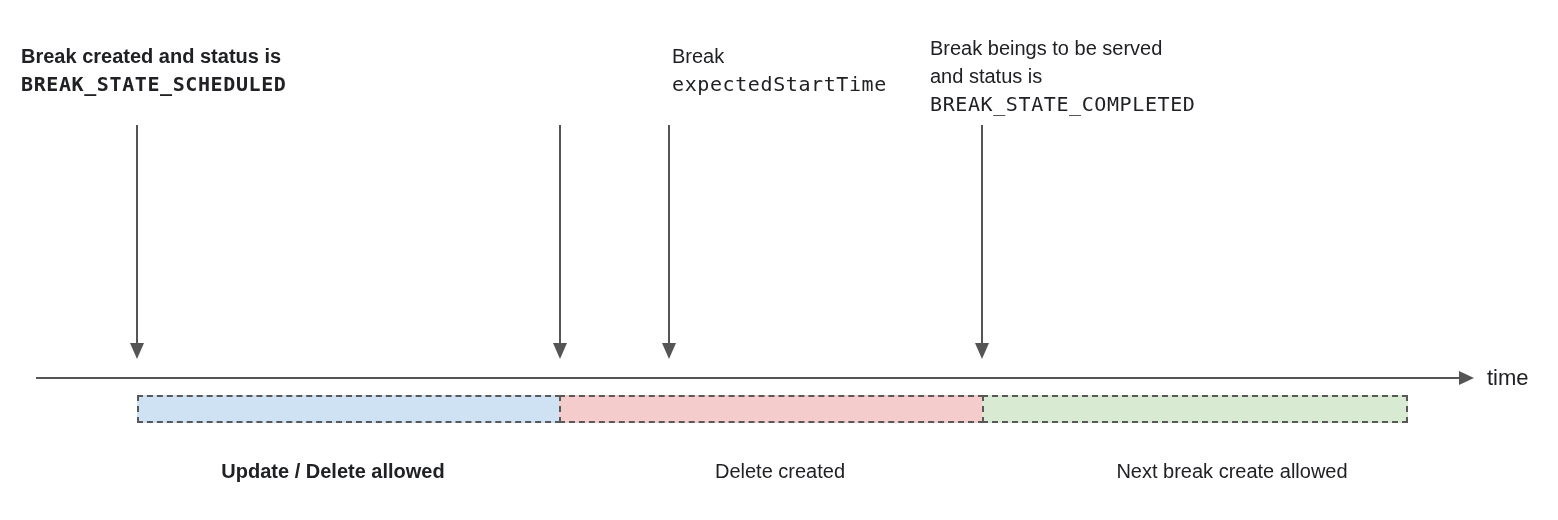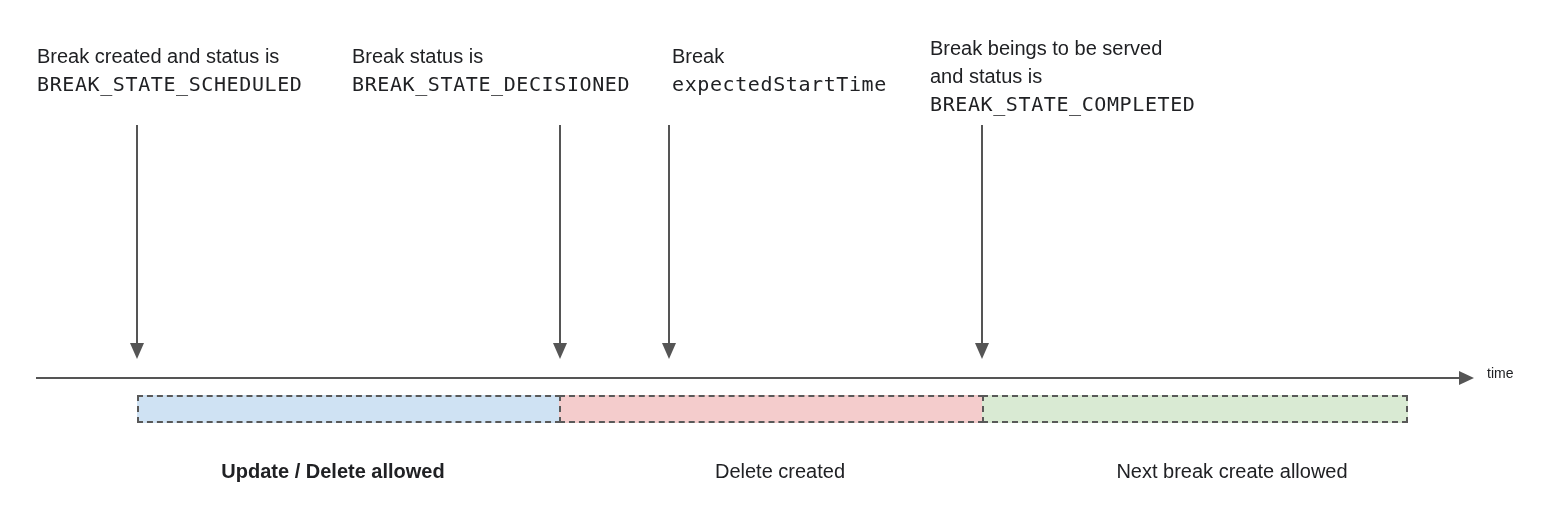--- a/index.html
+++ b/index.html
@@ -20,21 +20,21 @@
     line-height: 28px;
     white-space: nowrap;
   }
   .ann-code {
     font-family: "DejaVu Sans Mono", "Liberation Mono", monospace;
     font-size: 20px;
     line-height: 28px;
     letter-spacing: 0.6px;
     white-space: nowrap;
   }
-  .annotation-1 { left: 37px;  top: 42px; }
+  .annotation-1 { left: 21px;  top: 42px; font-weight: bold; }
   .annotation-2 { left: 352px; top: 42px; }
   .annotation-3 { left: 672px; top: 42px; }
   .annotation-4 { left: 930px; top: 34px; }
 
   
   .varrow { position: absolute; top: 125px; width: 14px; height: 234px; }
   .varrow-1 { left: 130px; }
   .varrow-2 { left: 553px; }
   .varrow-3 { left: 662px; }
   .varrow-4 { left: 975px; }
@@ -57,21 +57,21 @@
   }
   .timeline-head {
     position: absolute; left: 1459px; top: 371px;
     width: 0; height: 0;
     border-top: 7px solid transparent;
     border-bottom: 7px solid transparent;
     border-left: 15px solid #555555;
   }
   .time-label {
     position: absolute; left: 1487px; top: 365px;
-    font-size: 14px; white-space: nowrap;
+    font-size: 22px; white-space: nowrap;
   }
 
   
   .segment {
     position: absolute; top: 395px; height: 28px;
     box-sizing: border-box;
     border: 2px dashed #595959;
   }
   .segment-1 { left: 137px; width: 424px; }
   .segment-2 { left: 559px; width: 425px; }
@@ -90,24 +90,20 @@
 </head>
 <body>
 
 <div class="canvas">
 
   <div class="annotation annotation-1">
     <div class="ann-line">Break created and status is</div>
     <div class="ann-code">BREAK_STATE_SCHEDULED</div>
   </div>
 
-  <div class="annotation annotation-2">
-    <div class="ann-line">Break status is</div>
-    <div class="ann-code">BREAK_STATE_DECISIONED</div>
-  </div>
 
   <div class="annotation annotation-4">
     <div class="ann-line">Break beings to be served</div>
     <div class="ann-line">and status is</div>
     <div class="ann-code">BREAK_STATE_COMPLETED</div>
   </div>
 
   <div class="annotation annotation-3">
     <div class="ann-line">Break</div>
     <div class="ann-code">expectedStartTime</div>

